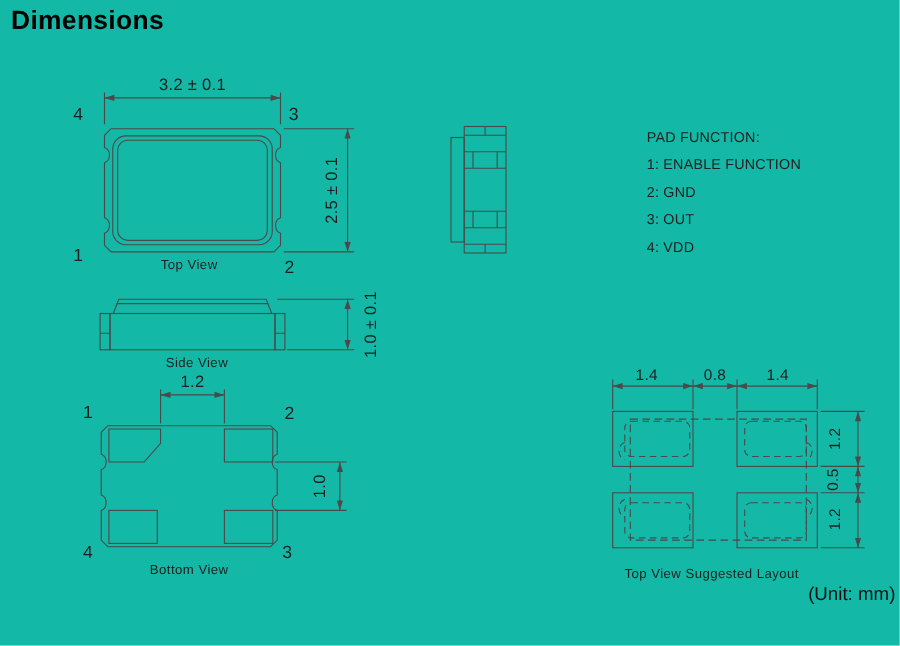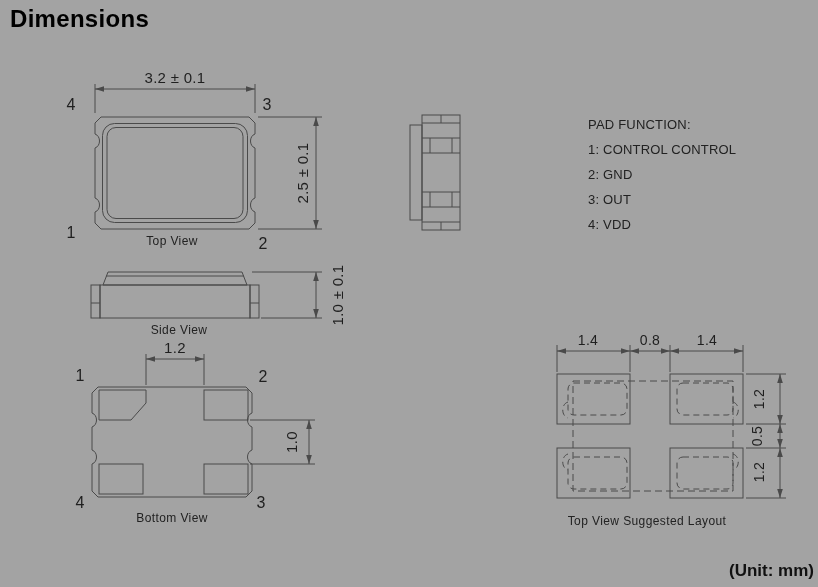--- a/index.html
+++ b/index.html
@@ -1,19 +1,19 @@
 <!DOCTYPE html>
 <html><head>
 <meta charset="utf-8">
 <style>
   html,body{margin:0;padding:0;background:#ffffff;}
   #page{
     position:relative;
     width:818px;height:587px;
-    background:#a3a3a3;
+    background:#14b8a6;
     font-family:"Liberation Sans", sans-serif;
     overflow:hidden;
   }
   svg{position:absolute;left:0;top:0;}
   .t{
     position:absolute;
     color:#1f1f1f;
     white-space:nowrap;
     font-family:"Liberation Sans", sans-serif;
   }
@@ -148,21 +148,21 @@
   <div class="t pin center" style="left:267px;top:105px;">3</div>
   <div class="t pin center" style="left:71px;top:233px;">1</div>
   <div class="t pin center" style="left:263px;top:244px;">2</div>
   <div class="t caption center" style="left:172px;top:241px;">Top View</div>
 
   <div class="t caption center" style="left:179px;top:330px;">Side View</div>
   <div class="t dim vert" style="left:337px;top:295px;">1.0 ± 0.1</div>
 
   <div class="t padfn" style="left:588px;top:112px;">
     <div>PAD FUNCTION:</div>
-    <div>1: CONTROL CONTROL</div>
+    <div>1: ENABLE FUNCTION</div>
     <div>2: GND</div>
     <div>3: OUT</div>
     <div>4: VDD</div>
   </div>
 
   <div class="t dim center" style="left:175px;top:347px;">1.2</div>
   <div class="t dim vert" style="left:291px;top:442px;">1.0</div>
   <div class="t pin center" style="left:80px;top:376px;">1</div>
   <div class="t pin center" style="left:263px;top:377px;">2</div>
   <div class="t pin center" style="left:80px;top:503px;">4</div>
@@ -170,15 +170,15 @@
   <div class="t caption center" style="left:172px;top:518px;">Bottom View</div>
 
   <div class="t dimsmall center" style="left:588px;top:340px;">1.4</div>
   <div class="t dimsmall center" style="left:650px;top:340px;text-align:right;">0.8</div>
   <div class="t dimsmall center" style="left:707px;top:340px;">1.4</div>
   <div class="t dimsmall vert" style="left:759px;top:399px;">1.2</div>
   <div class="t dimsmall vert" style="left:757px;top:436px;">0.5</div>
   <div class="t dimsmall vert" style="left:759px;top:472px;">1.2</div>
   <div class="t caption center" style="left:647px;top:521px;text-align:right;">Top View Suggested Layout</div>
 
-  <div class="t unit" style="right:4px;top:561px;font-weight:bold;">(Unit: mm)</div>
+  <div class="t unit" style="right:4px;top:530px;">(Unit: mm)</div>
 
 </div>
 
 </body></html>

